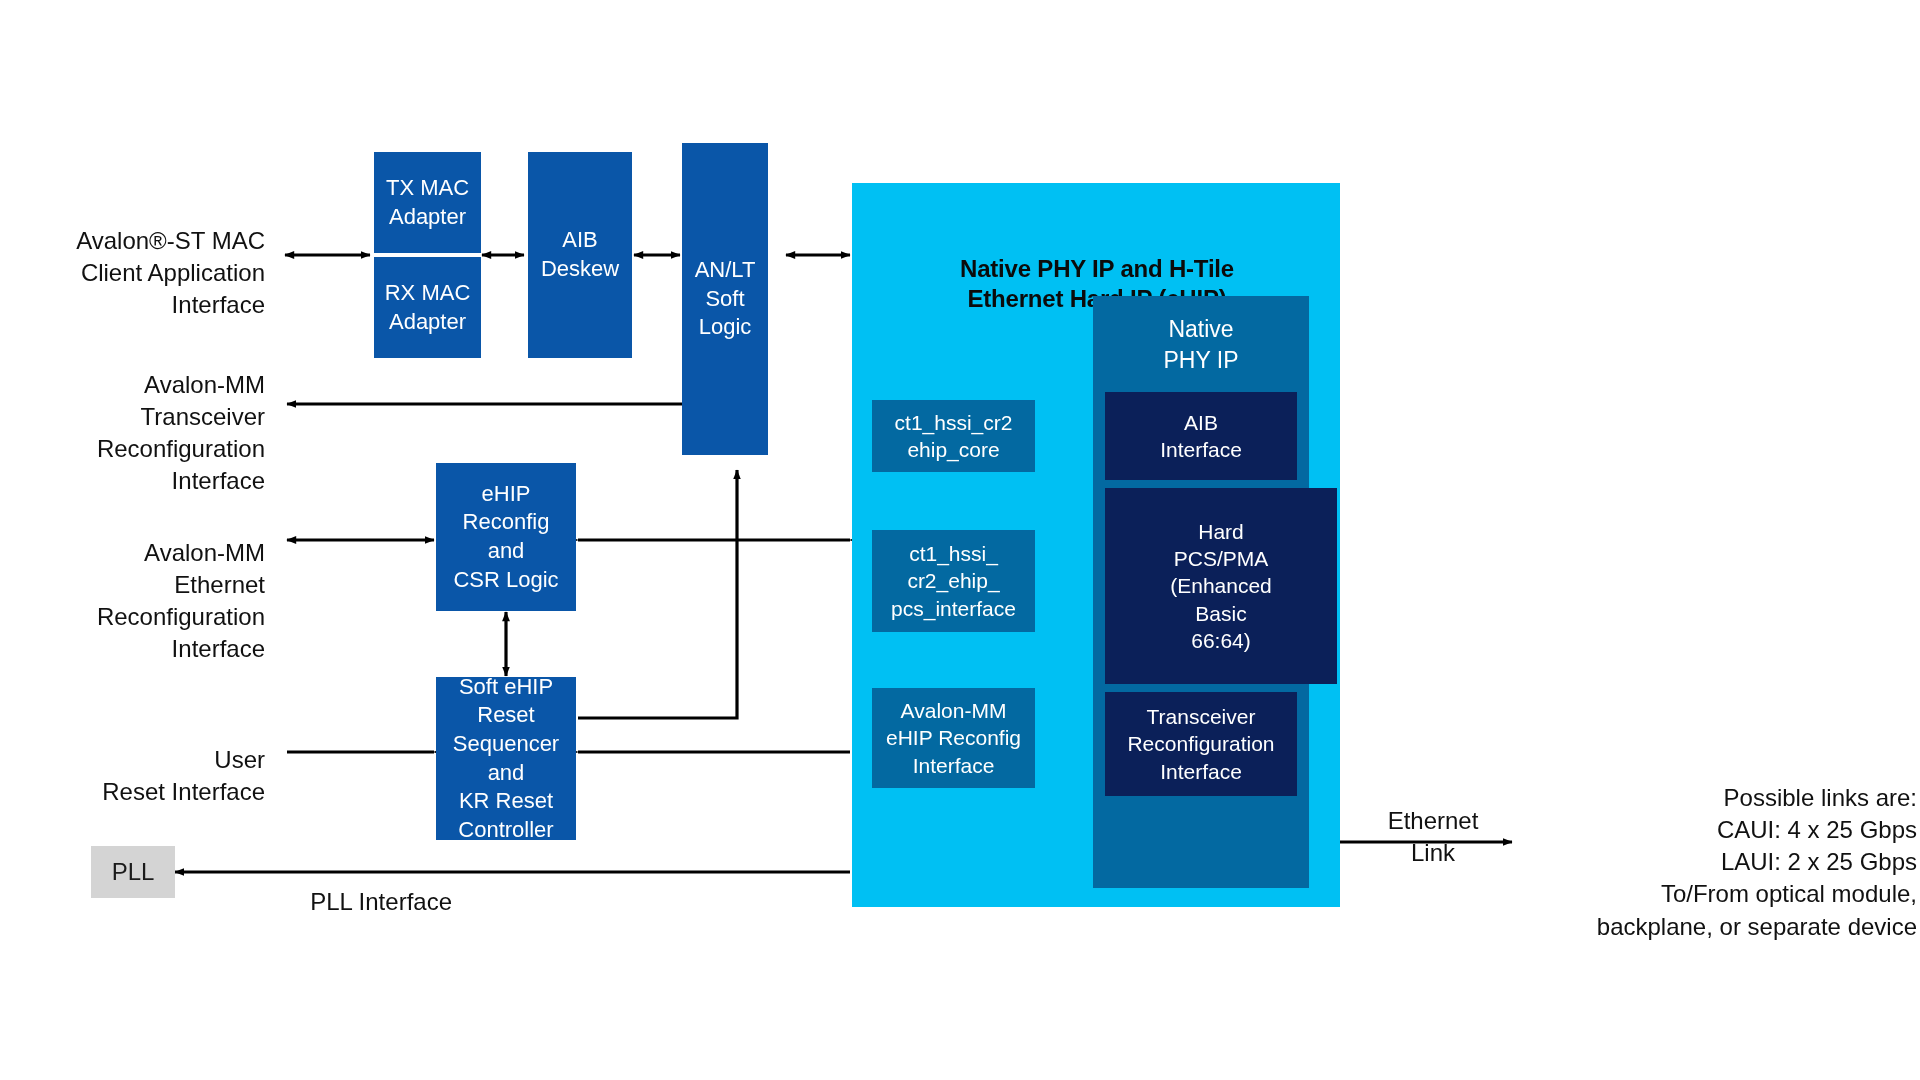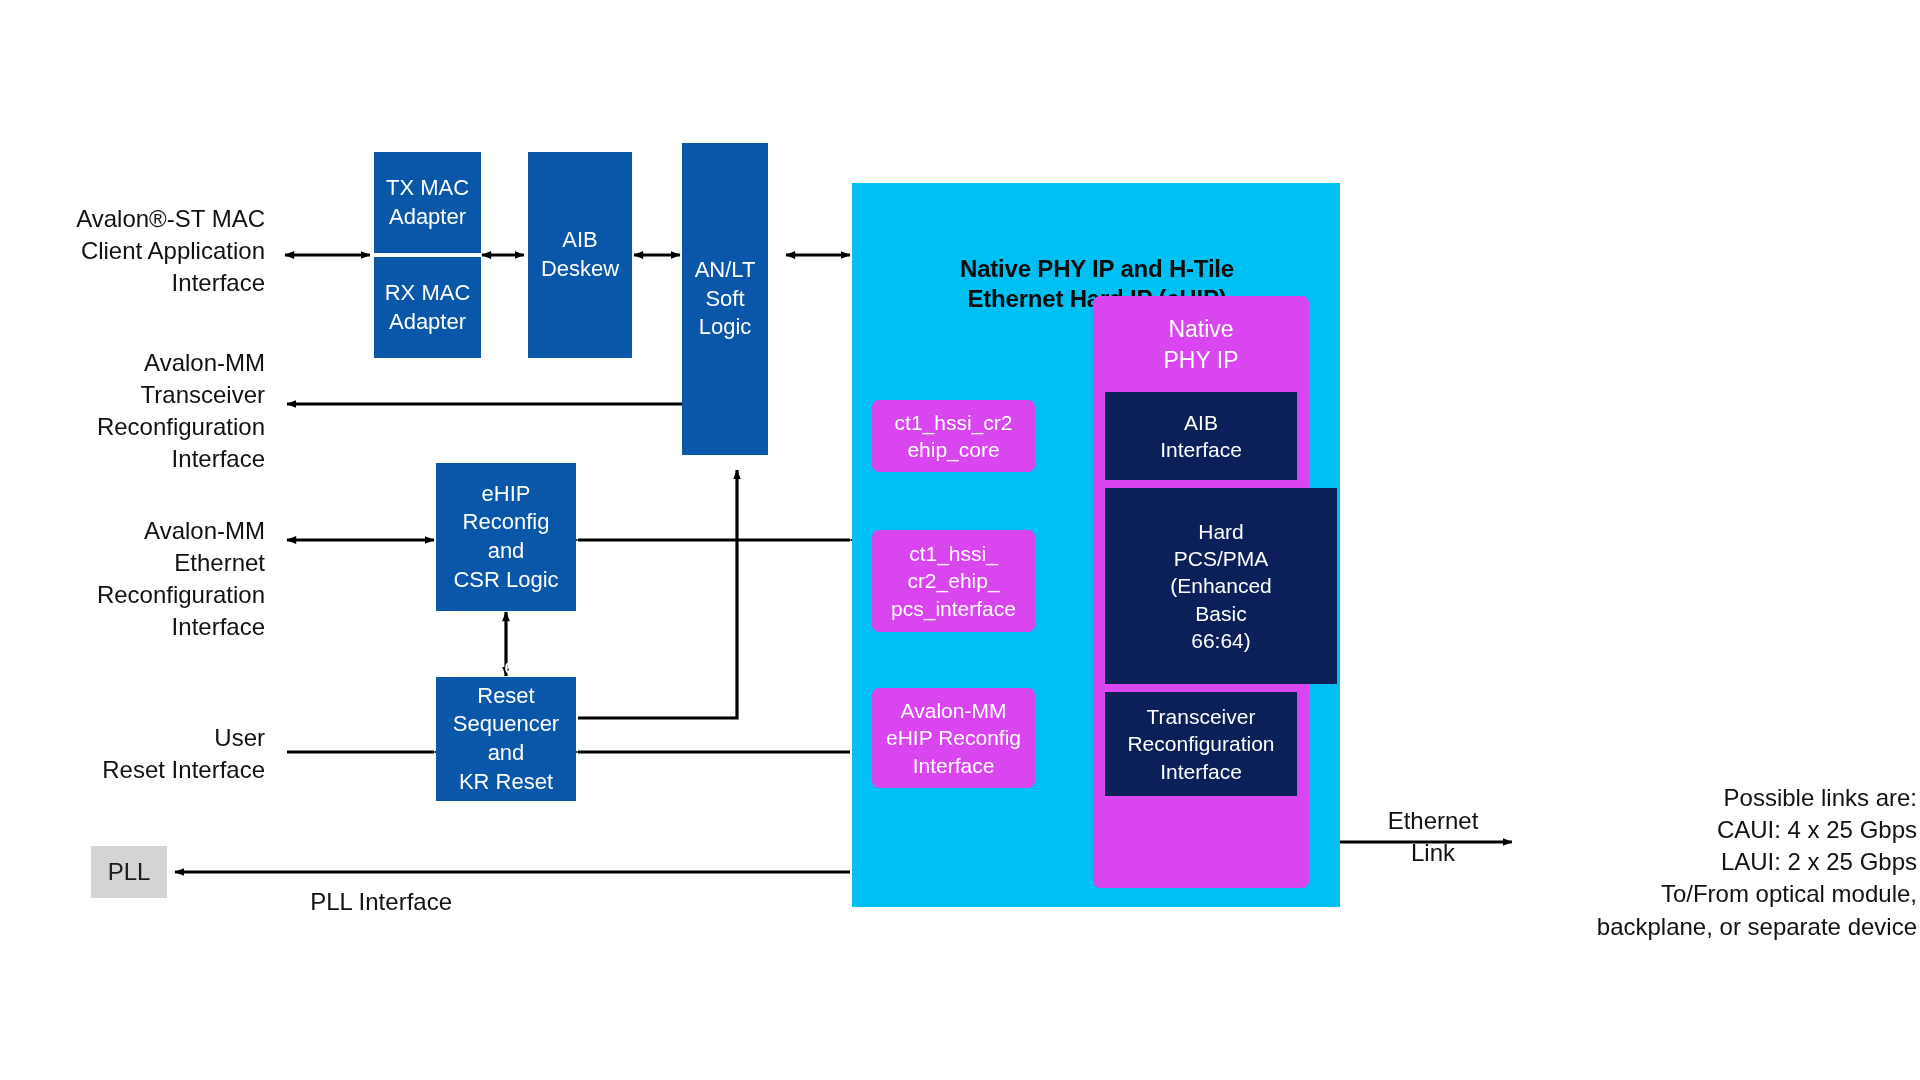--- a/index.html
+++ b/index.html
@@ -27,31 +27,31 @@
     flex-direction: column;
     align-items: center;
     justify-content: center;
     text-align: center;
     color: #ffffff;
     line-height: 1.3;
     white-space: pre-line;
   }
   .blue { background: #0a56a8; }
   .cyan { background: #00c0f3; }
-  .midblue { background: #d946ef; border-radius: 7px; }
+  .midblue { background: #0369a1; }
   .navy { background: #0b2059; }
   .gray { background: #d4d4d4; color: #1b1b1b; }
 
   .lbl {
     position: absolute;
     color: #111111;
     line-height: 1.34;
     white-space: pre-line;
   }
-  .lbl-r { text-align: right; }
+  .lbl-r { text-align: right; margin-top: 22px; }
   .lbl-l { text-align: right; }
   .lbl-c { text-align: center; }
 
   .hdr {
     position: absolute;
     color: #0b0b0b;
     font-weight: bold;
     text-align: center;
     line-height: 1.26;
     white-space: pre-line;
@@ -132,40 +132,40 @@
   <div class="lbl lbl-r" style="left:40px; top:515px; width:225px; font-size:24px;">Avalon-MM
 Ethernet
 Reconfiguration
 Interface</div>
 
   <div class="lbl lbl-l" style="left:192px; top:886px; width:260px; font-size:24px;">PLL Interface</div>
 
   <div class="lbl lbl-r" style="left:40px; top:722px; width:225px; font-size:24px;">User
 Reset Interface</div>
 
-  <div class="blk gray" style="left:91px; top:846px; width:76px; height:52px; font-size:24px;">PLL</div>
+  <div class="blk gray" style="left:91px; top:846px; width:84px; height:52px; font-size:24px;">PLL</div>
 
   <div class="blk blue" style="left:374px; top:152px; width:107px; height:101px; font-size:22px;">TX MAC
 Adapter</div>
   <div class="blk blue" style="left:374px; top:257px; width:107px; height:101px; font-size:22px;">RX MAC
 Adapter</div>
 
   <div class="blk blue" style="left:528px; top:152px; width:104px; height:206px; font-size:22px;">AIB
 Deskew</div>
 
   <div class="blk blue" style="left:682px; top:143px; width:86px; height:312px; font-size:22px;">AN/LT
 Soft
 Logic</div>
 
   <div class="blk blue" style="left:436px; top:463px; width:140px; height:148px; font-size:22px;">eHIP
 Reconfig
 and
 CSR Logic</div>
 
-  <div class="blk blue" style="left:436px; top:677px; width:140px; height:124px; font-size:22px;">Soft eHIP
+  <div class="blk blue" style="left:436px; top:677px; width:140px; height:163px; font-size:22px;">Soft eHIP
 Reset
 Sequencer
 and
 KR Reset
 Controller</div>
 
   <div class="blk cyan" style="left:852px; top:183px; width:488px; height:724px; display:block;">
   </div>
 
   <div class="hdr" style="left:872px; top:212px; width:450px; font-size:24px;margin-top:42px;">Native PHY IP and H-Tile

